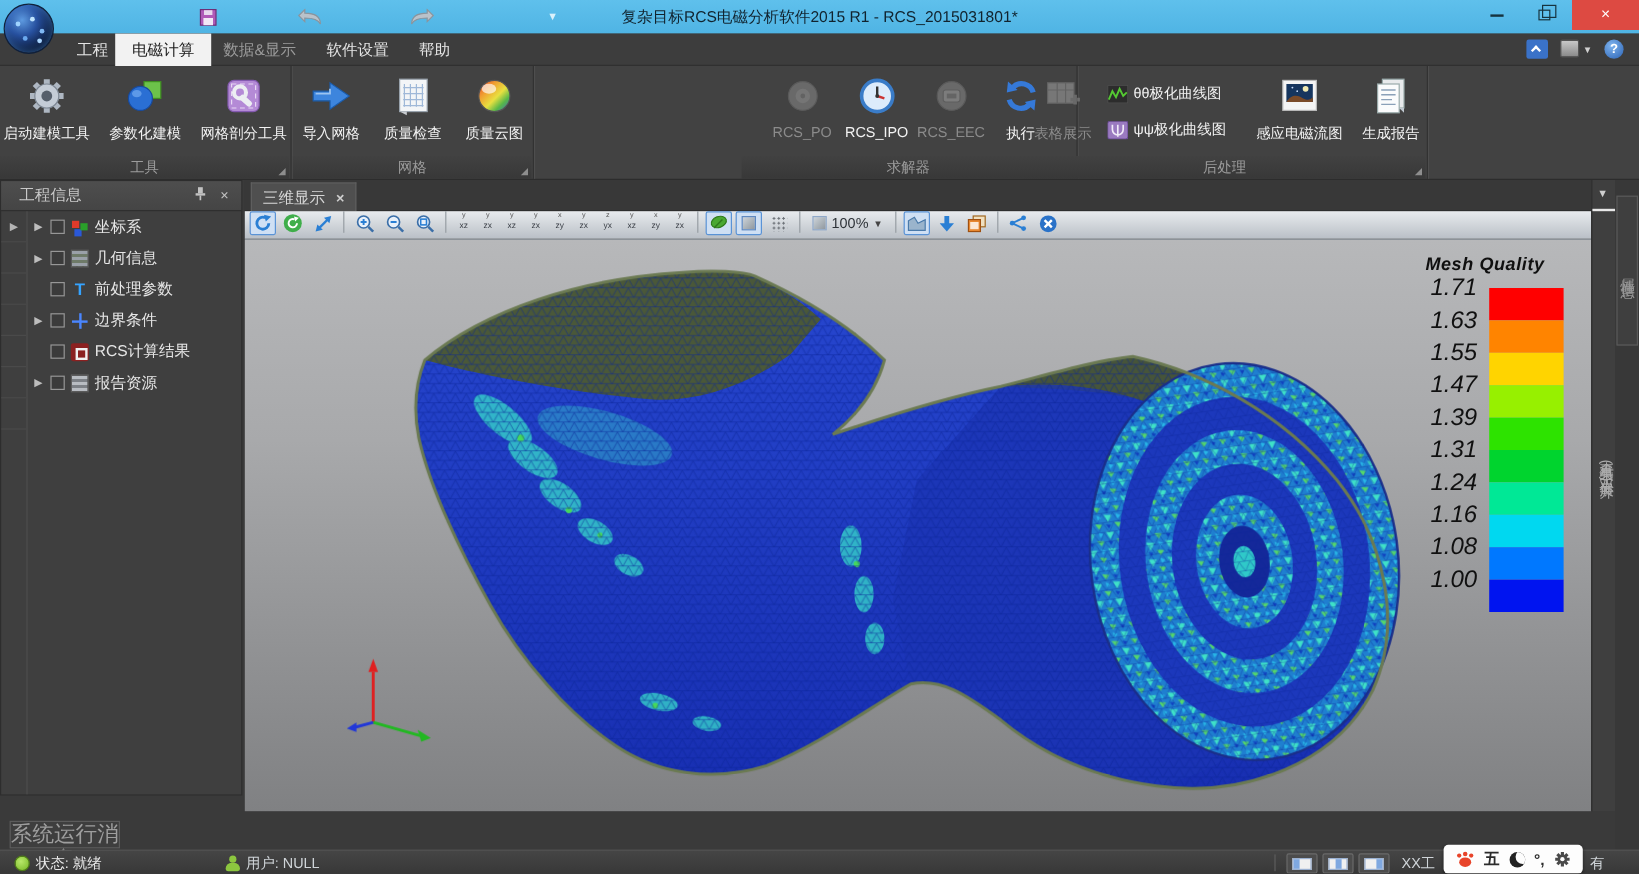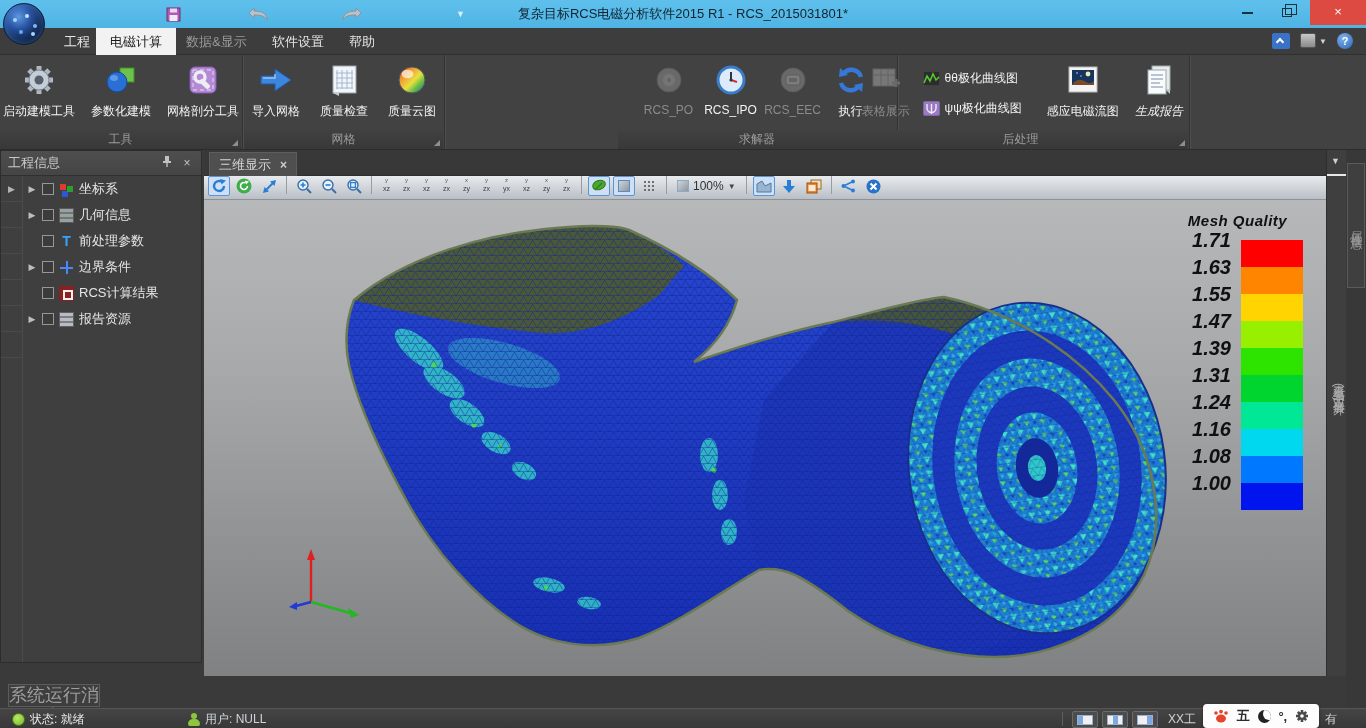--- a/index.html
+++ b/index.html
@@ -38,21 +38,21 @@
   .rbtn .rlabel{font-size:12px;color:#f2f2f2;white-space:nowrap;margin-top:4px;}
   .rbtn.disabled .rlabel{color:#8b8b8b;}
   .rbtn.disabled .ricon{opacity:.45;filter:grayscale(1);}
   .rsmallcol{display:flex;flex-direction:column;gap:8px;justify-content:center;height:72px;}
   .rsmall{display:flex;align-items:center;gap:5px;height:22px;}
   .rsmall .rlabel{font-size:12px;color:#f2f2f2;white-space:nowrap;}
 
   
   .left-panel{position:absolute;left:0;top:150px;width:202px;height:513px;background:#3f3f3f;border:1px solid #2d2d2d;}
   .lp-header{position:absolute;left:0;top:0;right:0;height:25px;background:linear-gradient(#4e4e4e,#454545);border-bottom:1px solid #2f2f2f;
-    color:#c9c9c9;font-size:13px;line-height:24px;padding-left:7px;}
+    color:#c9c9c9;font-size:13px;line-height:24px;padding-left:15px;}
   .lp-header .hbtn{position:absolute;top:4px;width:16px;height:16px;text-align:center;color:#c2c2c2;font-size:12px;line-height:16px;}
   .gutter{position:absolute;left:0;top:25px;bottom:0;width:22px;border-right:1px solid #4c4c4c;}
   .gcell{height:26px;border-bottom:1px solid #4a4a4a;color:#b4b4b4;font-size:9px;text-align:center;line-height:26px;}
   .tree{position:absolute;left:22px;top:25px;right:0;bottom:0;}
   .trow{height:26px;display:flex;align-items:center;gap:5px;padding-left:4px;}
   .texp{width:10px;font-size:9px;color:#bdbdbd;text-align:center;}
   .tcheck{width:12px;height:12px;border:1px solid #979797;background:#3b3b3b;}
   .tlabel{font-size:13px;color:#e6e6e6;white-space:nowrap;}
   .ticon{width:15px;height:15px;position:relative;display:inline-block;}
   .ic-coord::before{content:"";position:absolute;left:1px;top:2px;width:6px;height:6px;background:#e03a2a;box-shadow:7px 2px 0 #2aa02a,2px 7px 0 #2a58d8;}
@@ -83,21 +83,21 @@
   .dots-ico{width:13px;height:13px;background-image:radial-gradient(#6b7076 1px,transparent 1.1px);background-size:4px 4px;}
   .sq-ico{width:12px;height:12px;background:linear-gradient(135deg,#cdd4da,#8f979e);border:1px solid #5f89c0;}
   .canvas{position:absolute;left:0;top:50px;right:0;bottom:0;background:linear-gradient(180deg,#b7b8ba 0%,#a8a9ab 35%,#8f9092 75%,#808183 100%);overflow:hidden;}
   .scene{position:absolute;left:0;top:0;width:100%;height:100%;}
 
   
   .legend{position:absolute;right:16px;top:12px;width:145px;color:#101010;}
   .legend-title{font-size:15px;font-style:italic;font-weight:bold;text-align:center;letter-spacing:.5px;}
   .legend-body{position:relative;margin-top:4px;height:280px;}
   .legend-labels{position:absolute;left:0;top:-6px;width:66px;text-align:right;}
-  .legend-labels div{height:27px;line-height:27px;font-size:20px;font-style:italic;font-weight:bold;}
+  .legend-labels div{height:27px;line-height:27px;font-size:20px;font-style:italic;font-weight:normal;}
   .legend-bar{position:absolute;left:76px;top:7px;width:62px;}
   .legend-bar div{height:27px;}
 
   
   .results-strip{position:absolute;left:1326px;top:150px;width:20px;height:526px;background:#3f3f3f;border-left:1px solid #2e2e2e;}
   .results-strip .drop{position:absolute;left:4px;top:6px;color:#cfcfcf;font-size:9px;}
   .results-strip .topline{position:absolute;left:0;right:0;top:24px;height:2px;background:#e8e8e8;}
   .vtext{writing-mode:vertical-rl;font-size:12px;color:#ababab;letter-spacing:2px;}
   .results-strip .vtext{position:absolute;left:3px;top:225px;}
   .outer-strip{position:absolute;left:1346px;top:150px;width:20px;height:558px;background:#383838;}
@@ -347,21 +347,21 @@
               <rect x="3" y="2" width="28" height="25" fill="#f4f4f4" stroke="#b8b8b8"></rect>
               <rect x="6" y="5" width="22" height="15" fill="#16355e"></rect>
               <circle cx="22" cy="9" r="2.4" fill="#f0e8b0"></circle>
               <circle cx="11" cy="8" r=".8" fill="#cfe0ff"></circle>
               <circle cx="15" cy="11" r=".7" fill="#cfe0ff"></circle>
               <path d="M6 20 C10 13 16 14 20 17 C24 19 26 18 28 16 v4 H6 z" fill="#7a4a28"></path>
             </svg>
         </span>
         <span class="rlabel">感应电磁流图</span>
       </div>
-      <div class="rbtn" style="width:62px;font-style:italic;">
+      <div class="rbtn" style="width:62px;">
         <span class="ricon">
           <svg width="32" height="34" viewBox="0 0 32 34">
               <rect x="9" y="3" width="18" height="24" fill="#e8eaec" stroke="#9aa"></rect>
               <rect x="5" y="7" width="18" height="24" fill="#fafbfc" stroke="#9aa"></rect>
               <g stroke="#8aa0b8" stroke-width="1.2">
                 <line x1="8" y1="12" x2="20" y2="12"></line>
                 <line x1="8" y1="16" x2="20" y2="16"></line>
                 <line x1="8" y1="20" x2="17" y2="20"></line>
                 <line x1="8" y1="24" x2="20" y2="24"></line>
               </g>

